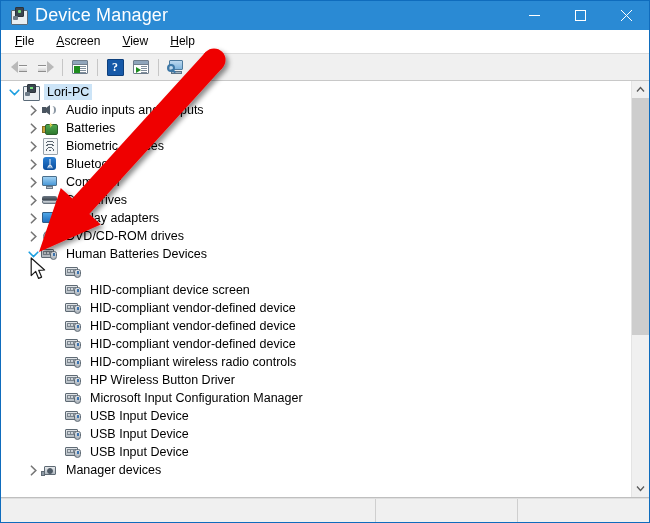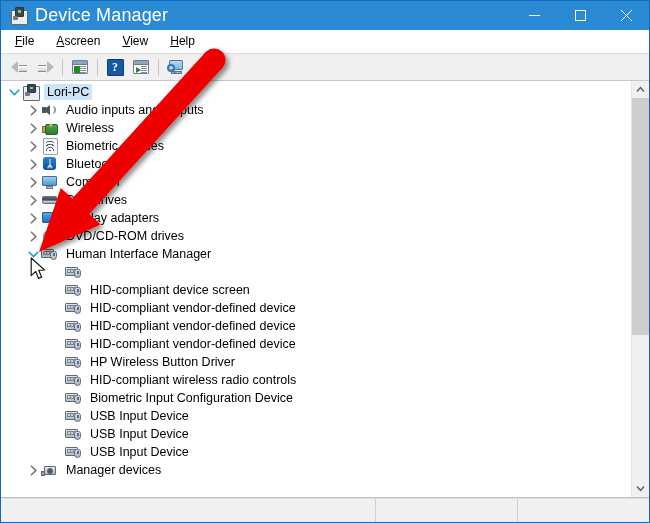--- a/index.html
+++ b/index.html
@@ -374,21 +374,21 @@
           <span class="expander">
             <svg class="chev" width="9" height="11" viewBox="0 0 9 11">
               <path d="M2.4 1.2 L6.8 5.5 L2.4 9.8" fill="none" stroke="#767676" stroke-width="1.6" stroke-linecap="round"></path>
             </svg>
           </span>
           <span class="node-icon ic-batt">
             <div class="cap"></div>
             <div class="cell"></div>
             <div class="bolt"></div>
           </span>
-          <span class="label">Wireless</span>
+          <span class="label">Batteries</span>
         </div>
         <div class="row lvl1">
           <span class="expander">
             <svg class="chev" width="9" height="11" viewBox="0 0 9 11">
               <path d="M2.4 1.2 L6.8 5.5 L2.4 9.8" fill="none" stroke="#767676" stroke-width="1.6" stroke-linecap="round"></path>
             </svg>
           </span>
           <span class="node-icon ic-finger">
             <div class="f"></div>
           </span>
@@ -455,21 +455,21 @@
         <div class="row lvl1">
           <span class="expander">
             <svg class="chev" width="11" height="9" viewBox="0 0 11 9">
               <path d="M1.2 2.2 L5.5 6.6 L9.8 2.2" fill="none" stroke="#1c9fe0" stroke-width="1.6" stroke-linecap="round"></path>
             </svg>
           </span>
           <span class="node-icon ic-hid">
             <div class="kb"></div>
             <div class="ms"></div>
           </span>
-          <span class="label">Human Interface Manager</span>
+          <span class="label">Human Batteries Devices</span>
         </div>
         <div class="row lvl2">
           <span class="expander"></span>
           <span class="node-icon ic-hid">
             <div class="kb"></div>
             <div class="ms"></div>
           </span>
         </div>
         <div class="row lvl2">
           <span class="expander"></span>
@@ -502,37 +502,37 @@
             <div class="ms"></div>
           </span>
           <span class="label">HID-compliant vendor-defined device</span>
         </div>
         <div class="row lvl2">
           <span class="expander"></span>
           <span class="node-icon ic-hid">
             <div class="kb"></div>
             <div class="ms"></div>
           </span>
+          <span class="label">HID-compliant wireless radio controls</span>
+        </div>
+        <div class="row lvl2">
+          <span class="expander"></span>
+          <span class="node-icon ic-hid">
+            <div class="kb"></div>
+            <div class="ms"></div>
+          </span>
           <span class="label">HP Wireless Button Driver</span>
         </div>
         <div class="row lvl2">
           <span class="expander"></span>
           <span class="node-icon ic-hid">
             <div class="kb"></div>
             <div class="ms"></div>
           </span>
-          <span class="label">HID-compliant wireless radio controls</span>
-        </div>
-        <div class="row lvl2">
-          <span class="expander"></span>
-          <span class="node-icon ic-hid">
-            <div class="kb"></div>
-            <div class="ms"></div>
-          </span>
-          <span class="label">Biometric Input Configuration Device</span>
+          <span class="label">Microsoft Input Configuration Manager</span>
         </div>
         <div class="row lvl2">
           <span class="expander"></span>
           <span class="node-icon ic-hid">
             <div class="kb"></div>
             <div class="ms"></div>
           </span>
           <span class="label">USB Input Device</span>
         </div>
         <div class="row lvl2">

